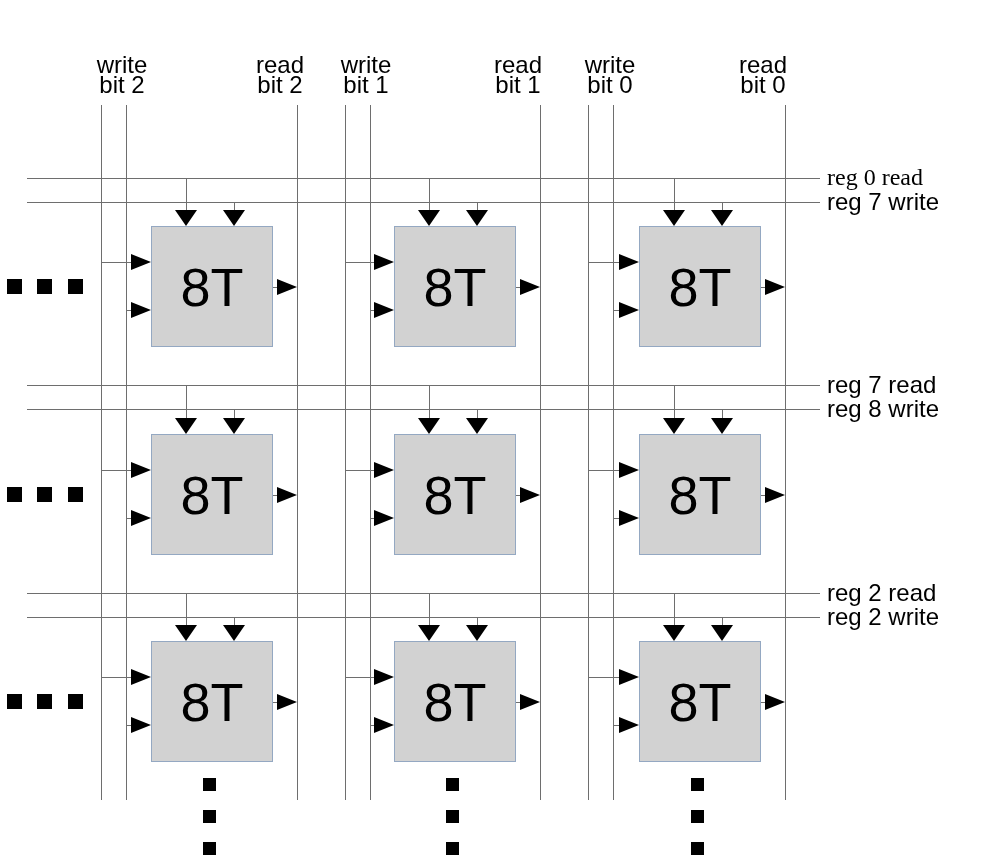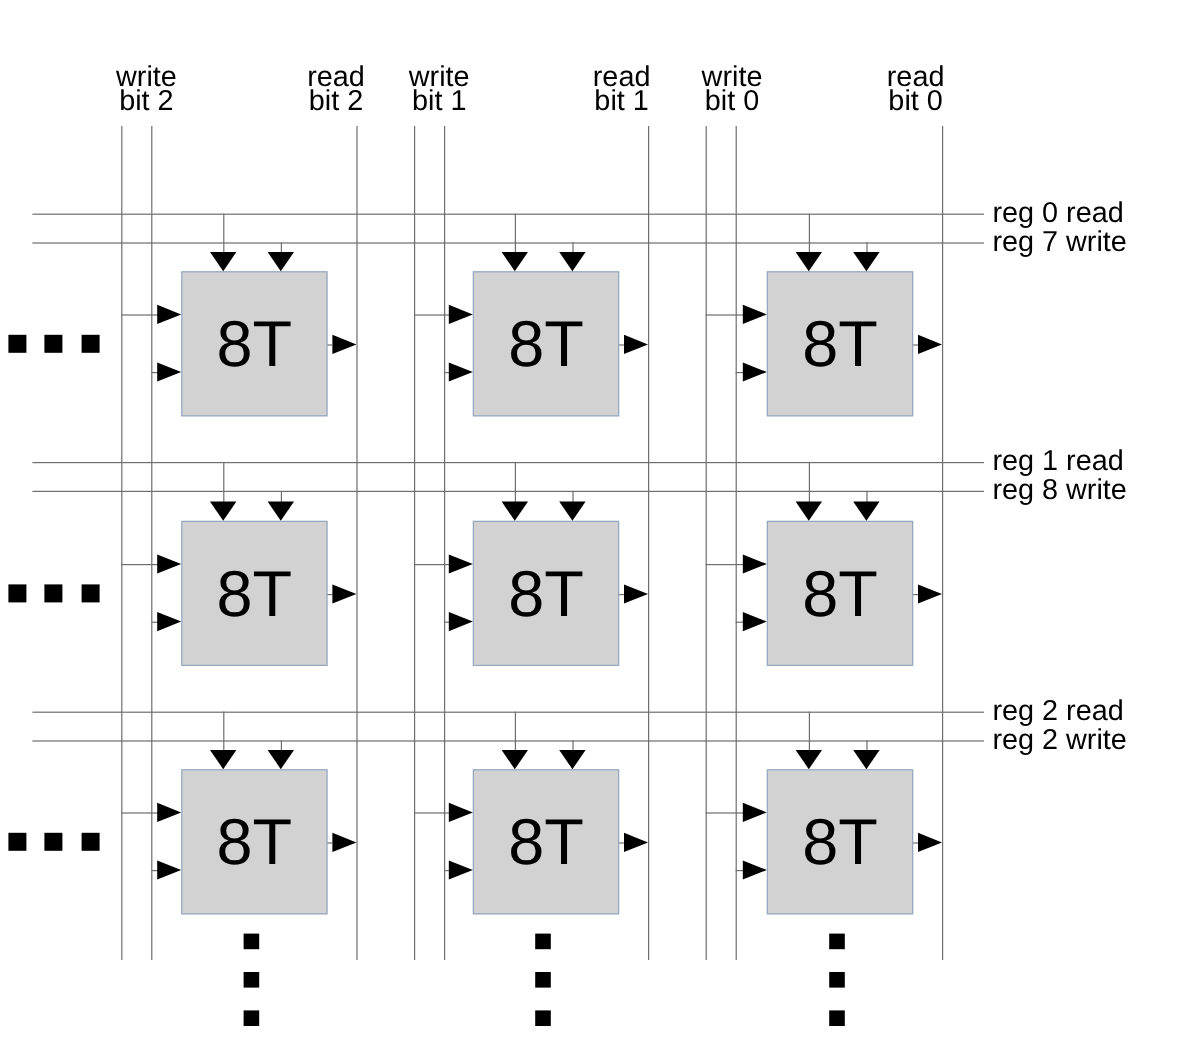--- a/index.html
+++ b/index.html
@@ -76,25 +76,25 @@
     <div class="col-label" style="left: 610px;">
       <div class="">write</div>
       <div class="">bit 0</div>
     </div>
     <div class="col-label" style="left: 763px;">
       <div class="">read</div>
       <div class="">bit 0</div>
     </div>
     <div class="hline" style="left: 27px; top: 178px; width: 793px; background: rgb(110, 110, 110);"></div>
     <div class="hline" style="left: 27px; top: 202px; width: 793px; background: rgb(110, 110, 110);"></div>
-    <div class="word-label" style="top: 165px;">reg 0 read</div>
+    <div class="word-label" style="top: 165px; font-family: Liberation Serif, serif;">reg 0 read</div>
     <div class="word-label" style="top: 189px;">reg 7 write</div>
     <div class="hline" style="left: 27px; top: 385px; width: 793px; background: rgb(110, 110, 110);"></div>
     <div class="hline" style="left: 27px; top: 409px; width: 793px; background: rgb(110, 110, 110);"></div>
-    <div class="word-label" style="top: 372px;">reg 1 read</div>
+    <div class="word-label" style="top: 372px;">reg 7 read</div>
     <div class="word-label" style="top: 396px;">reg 8 write</div>
     <div class="hline" style="left: 27px; top: 593px; width: 793px; background: rgb(110, 110, 110);"></div>
     <div class="hline" style="left: 27px; top: 617px; width: 793px; background: rgb(110, 110, 110);"></div>
     <div class="word-label" style="top: 580px; text-align: right;">reg 2 read</div>
     <div class="word-label" style="top: 604px;">reg 2 write</div>
     <div class="cell" style="left: 151px; top: 226px; background: rgb(210, 210, 210); border-color: rgb(148, 168, 194);">
       <div class="cell-label">8T</div>
     </div>
     <div class="vline" style="left: 186px; top: 178px; height: 34px; background: rgb(110, 110, 110);"></div>
     <div class="arrow-down" style="left: 175px; top: 210px; border-top-color: rgb(0, 0, 0);"></div>

